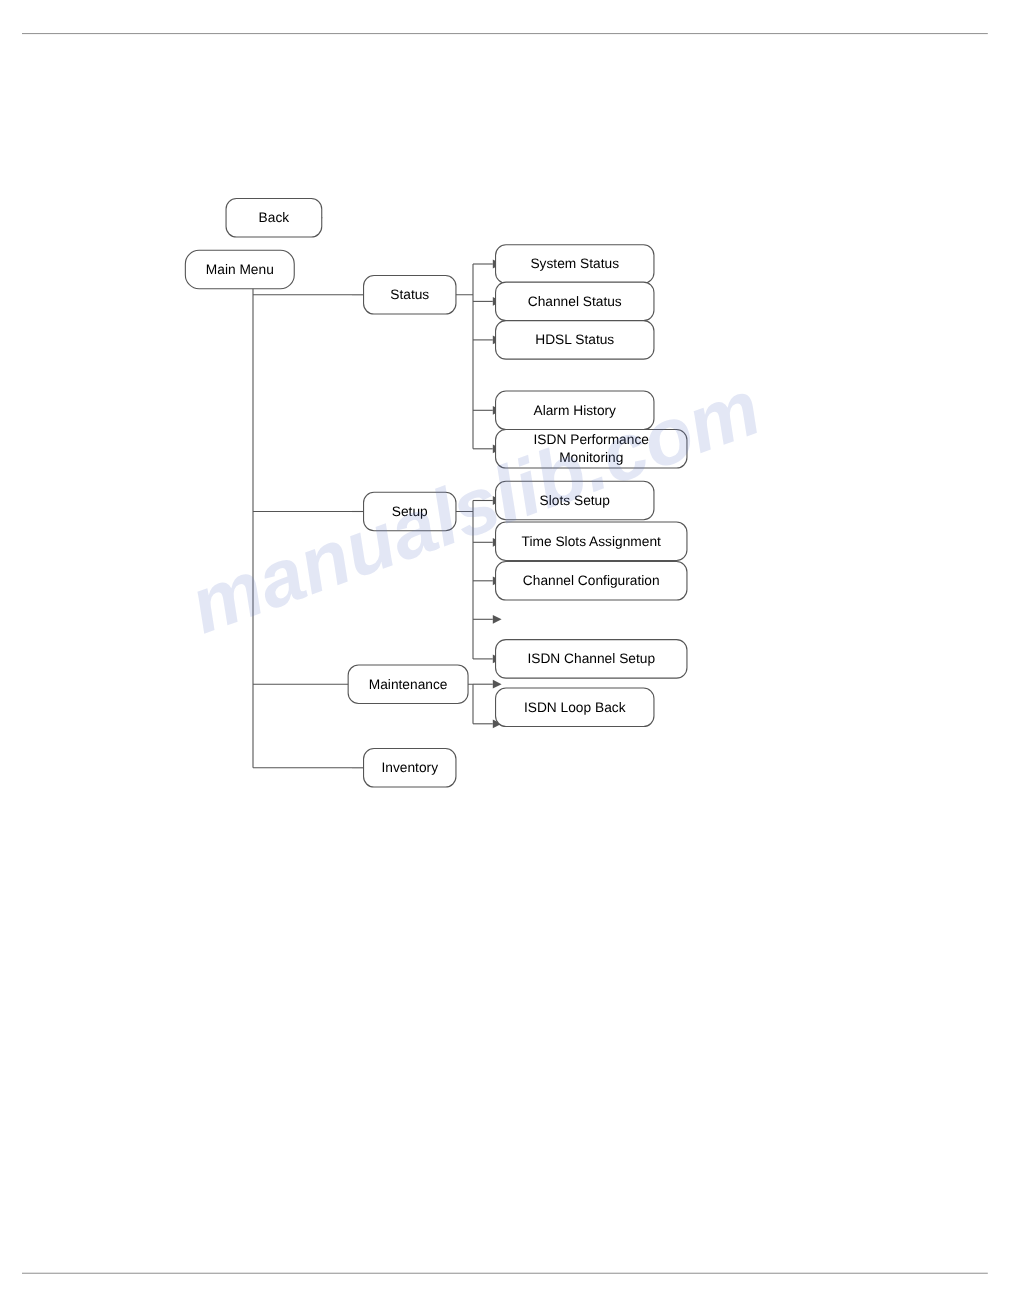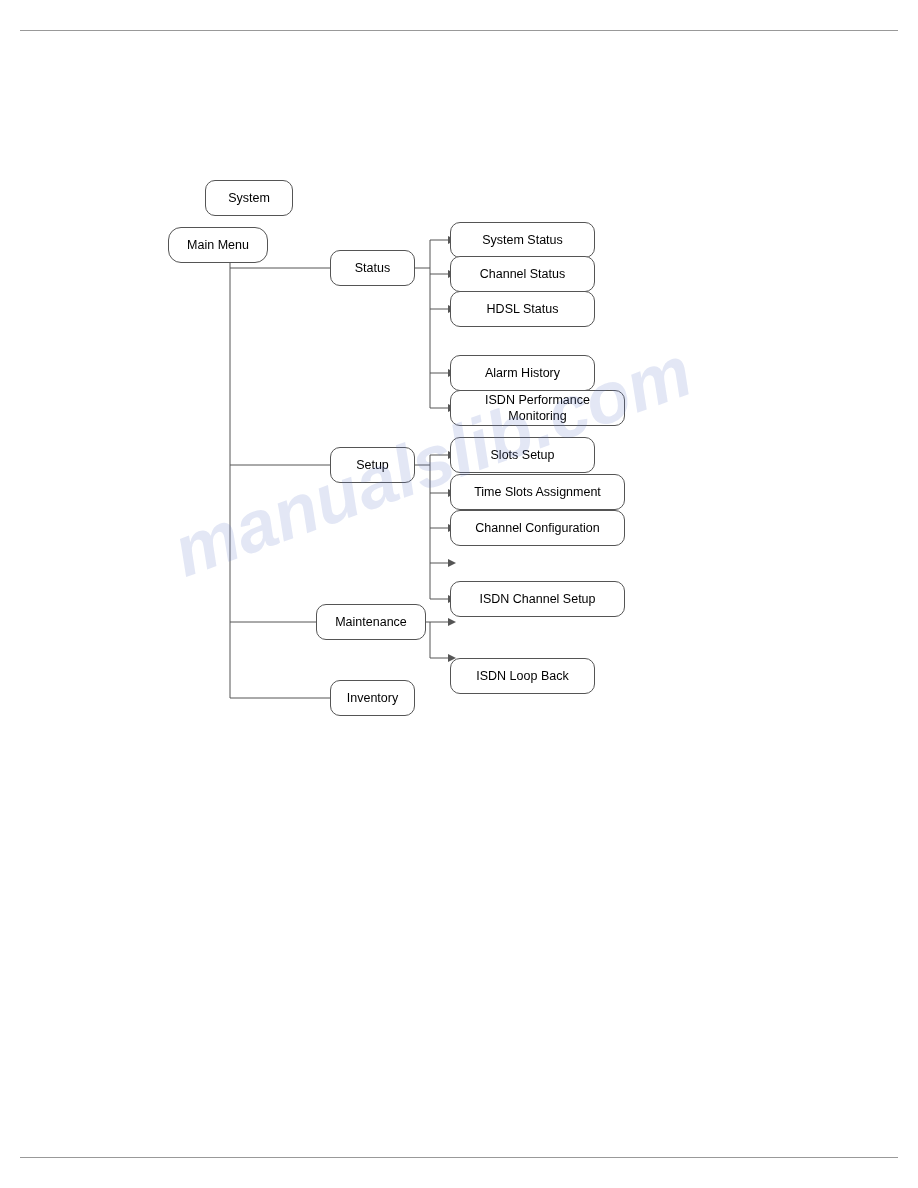--- a/index.html
+++ b/index.html
@@ -150,21 +150,21 @@
     <line x1="430" y1="572" x2="430" y2="608" stroke="#555" stroke-width="1"></line>
 
     <line x1="430" y1="572" x2="448" y2="572" stroke="#555" stroke-width="1"></line>
     <polygon points="448,568 456,572 448,576" fill="#555"></polygon>
 
     <line x1="430" y1="608" x2="448" y2="608" stroke="#555" stroke-width="1"></line>
     <polygon points="448,604 456,608 448,612" fill="#555"></polygon>
   </svg>
 
   <div class="node" style="left:205px; top:130px; width:88px; height:36px;">
-    <span>System</span>
+    <span>Back</span>
   </div>
 
   <div class="node" style="left:168px; top:177px; width:100px; height:36px;border-radius:13px;">
     <span>Main Menu</span>
   </div>
 
   <div class="node" style="left:330px; top:200px; width:85px; height:36px;">
     <span>Status</span>
   </div>
 
@@ -211,19 +211,19 @@
   <div class="node" style="left:450px; top:460px; width:175px; height:36px;">
     <span>Channel Configuration</span>
   </div>
 
 
   <div class="node" style="left:450px; top:531px; width:175px; height:36px;">
     <span>ISDN Channel Setup</span>
   </div>
 
 
-  <div class="node" style="left:450px; top:608px; width:145px; height:36px;justify-content:center;">
+  <div class="node" style="left:450px; top:575px; width:145px; height:36px;justify-content:center;">
     <span>ISDN Loop Back</span>
   </div>
 
 </div>
 
 <div class="watermark">manualslib.com</div>
 
 </body></html>

